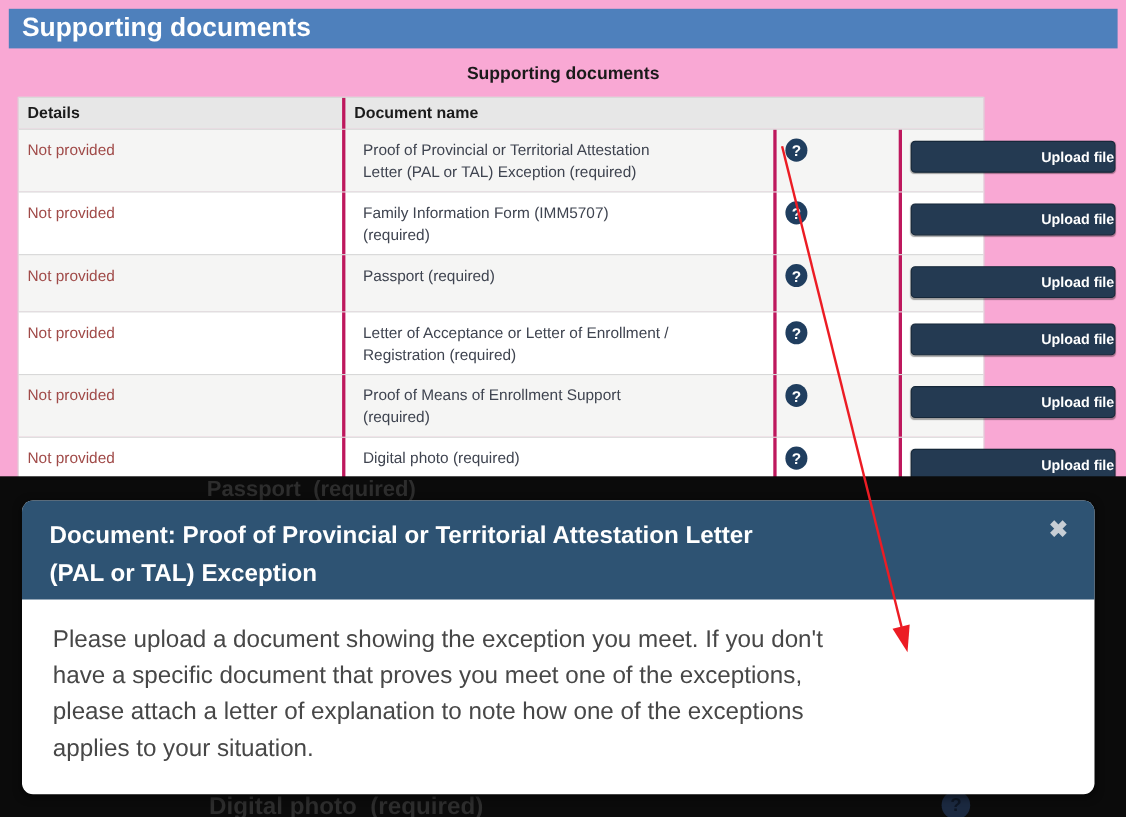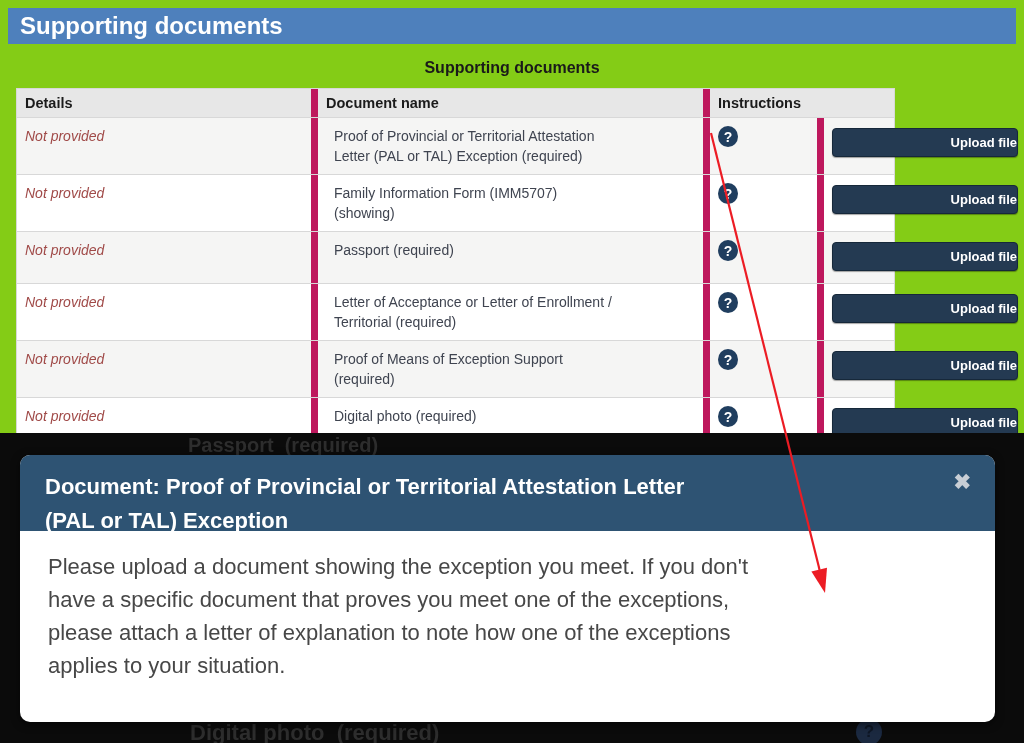--- a/index.html
+++ b/index.html
@@ -1,19 +1,19 @@
 <!DOCTYPE html>
 <html><head>
 <meta charset="utf-8">
 <style>
   * { margin:0; padding:0; box-sizing:border-box; }
   html,body { background:#ffffff; }
   .stage {
     position:relative; width:1024px; height:743px; overflow:hidden;
-    background:#84cc16; font-family:"Liberation Sans", sans-serif;
+    background:#f9a8d4; font-family:"Liberation Sans", sans-serif;
   }
 
   
   .banner {
     position:absolute; left:8px; top:8px; width:1008px; height:36px;
     background:#4e80bc; color:#ffffff; font-size:24px; font-weight:bold;
     line-height:36px; padding-left:12px;
   }
 
   
@@ -33,22 +33,22 @@
   .thead {
     background:#e7e7e7; border-top:1px solid #d8d8d8;
   }
   .th {
     font-size:14.5px; font-weight:bold; color:#1b1b1b;
     padding:6px 8px; line-height:16px;
   }
   .trow { min-height:52px; border-top:1px solid #d8d8d8; background:#ffffff; }
   .trow.odd { background:#f5f5f4; }
   .cell { padding:8px; font-size:14px; line-height:20px; }
-  .th + .th, .cell + .cell { border-left:7px solid #be185d; }
-  .details-cell { color:#a04a48;font-style:italic; }
+  .th + .th, .cell + .cell { border-left:3px solid #be185d; }
+  .details-cell { color:#a04a48; }
   .docname-cell { color:#3f4450; white-space:pre-line;padding-left:16px; }
   .qicon {
     width:20px; height:21px; border-radius:50%;
     background:#203e5f; color:#ffffff; font-weight:bold; font-size:14px;
     display:flex; align-items:center; justify-content:center; cursor:pointer;
   }
   .upload-btn {
     display:block; width:186px; height:29px; margin:2px auto 0;
     background:#243a52; border:1px solid #16283a; border-radius:4px;
     color:#ffffff; font-family:"Liberation Sans", sans-serif;
@@ -77,21 +77,21 @@
     display:flex; align-items:center; justify-content:center;
   }
 
   
   .modal {
     position:absolute; left:20px; top:455px; width:975px; height:267px;
     background:#ffffff; border-radius:10px; z-index:20;
     box-shadow:0 2px 8px rgba(0,0,0,0.6);
   }
   .modal-header {
-    position:relative; height:76px; background:#2e5373;
+    position:relative; height:90px; background:#2e5373;
     border-radius:10px 10px 0 0; padding:15px 70px 0 25px;
   }
   .modal-title {
     color:#ffffff; font-size:22px; font-weight:bold; line-height:34px;
     white-space:pre-line;
   }
   .modal-close {
     position:absolute; right:24px; top:16px;
     background:none; border:none; cursor:pointer;
     color:#c8ced5; font-size:21px; font-weight:bold; line-height:21px;
@@ -115,39 +115,38 @@
   <div class="banner">
     <span>Supporting documents</span>
   </div>
 
   <div class="caption">Supporting documents</div>
 
   <div class="doc-table">
     <div class="thead">
       <div class="th">Details</div>
       <div class="th">Document name</div>
-      <div class="th">Instructions</div>
     </div>
 
     <div class="trow odd">
       <div class="cell details-cell">Not provided</div>
       <div class="cell docname-cell">Proof of Provincial or Territorial Attestation
 Letter (PAL or TAL) Exception  (required)</div>
       <div class="cell">
           <span class="qicon">?</span>
         </div>
       <div class="cell">
           <button class="upload-btn">Upload file</button>
         </div>
     </div>
 
     <div class="trow">
       <div class="cell details-cell">Not provided</div>
       <div class="cell docname-cell">Family Information Form (IMM5707)
- (showing)</div>
+ (required)</div>
       <div class="cell">
           <span class="qicon">?</span>
         </div>
       <div class="cell">
           <button class="upload-btn">Upload file</button>
         </div>
     </div>
 
     <div class="trow odd">
       <div class="cell details-cell">Not provided</div>
@@ -156,32 +155,32 @@
           <span class="qicon">?</span>
         </div>
       <div class="cell">
           <button class="upload-btn">Upload file</button>
         </div>
     </div>
 
     <div class="trow">
       <div class="cell details-cell">Not provided</div>
       <div class="cell docname-cell">Letter of Acceptance or Letter of Enrollment /
-Territorial  (required)</div>
+Registration  (required)</div>
       <div class="cell">
           <span class="qicon">?</span>
         </div>
       <div class="cell">
           <button class="upload-btn">Upload file</button>
         </div>
     </div>
 
     <div class="trow odd">
       <div class="cell details-cell">Not provided</div>
-      <div class="cell docname-cell">Proof of Means of Exception Support
+      <div class="cell docname-cell">Proof of Means of Enrollment Support
  (required)</div>
       <div class="cell">
           <span class="qicon">?</span>
         </div>
       <div class="cell">
           <button class="upload-btn">Upload file</button>
         </div>
     </div>
 
     <div class="trow">

